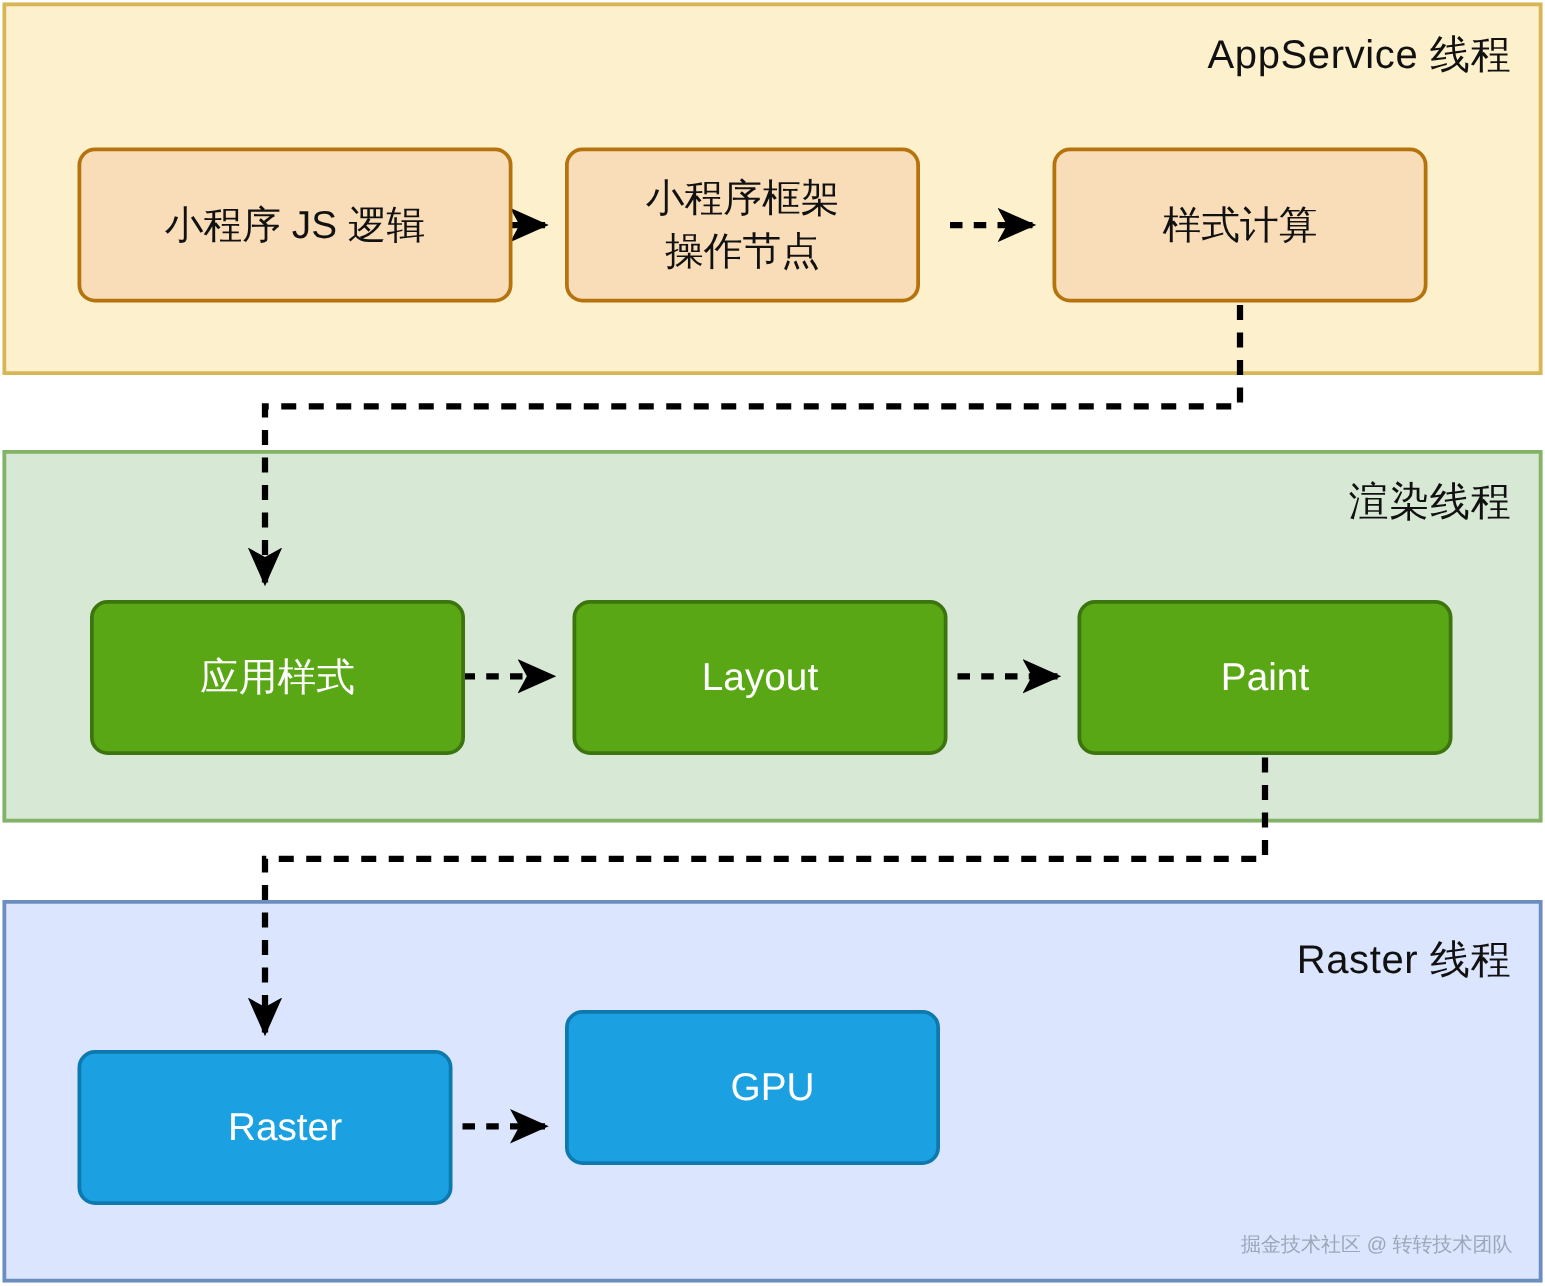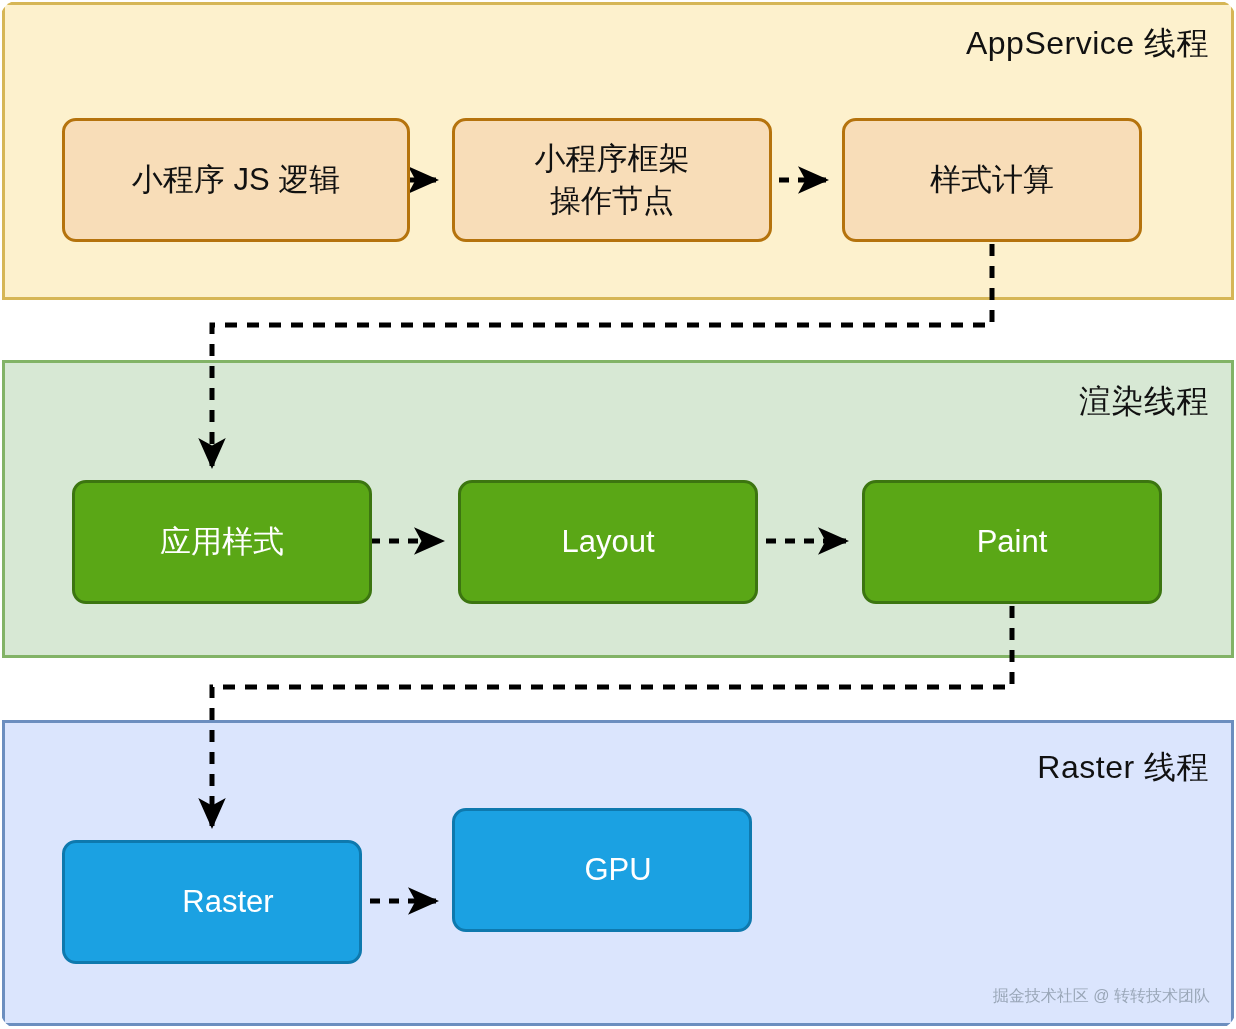--- a/index.html
+++ b/index.html
@@ -9,21 +9,20 @@
   }
   body {
     font-family: "Liberation Sans", "DejaVu Sans", sans-serif;
   }
   #canvas {
     position: relative;
     width: 1236px;
     height: 1029px;
     background: #ffffff;
     overflow: hidden;
-    border-radius: 20px;
   }
 
   
   .lane {
     position: absolute;
     box-sizing: border-box;
     border-width: 3px;
     border-style: solid;
   }
   .lane-title {
@@ -89,21 +88,21 @@
   }
   .node-blue {
     background: #1ba1e2;
     border-color: #0e79ae;
     color: #ffffff;
     padding-left: 32px;
   }
 
   
   .n-js      { left: 62px;  top: 118px; width: 348px; height: 124px; }
-  .n-frame   { left: 452px; top: 118px; width: 320px; height: 124px; }
+  .n-frame   { left: 452px; top: 118px; width: 284px; height: 124px; }
   .n-style   { left: 842px; top: 118px; width: 300px; height: 124px; }
   
   .n-apply   { left: 62px;  top: 480px; width: 300px; height: 124px; margin-left: 10px; }
   .n-layout  { left: 458px; top: 480px; width: 300px; height: 124px; }
   .n-paint   { left: 862px; top: 480px; width: 300px; height: 124px; }
   
   .n-raster  { left: 62px;  top: 840px; width: 300px; height: 124px; }
   .n-gpu     { left: 452px; top: 808px; width: 300px; height: 124px; }
 
   

